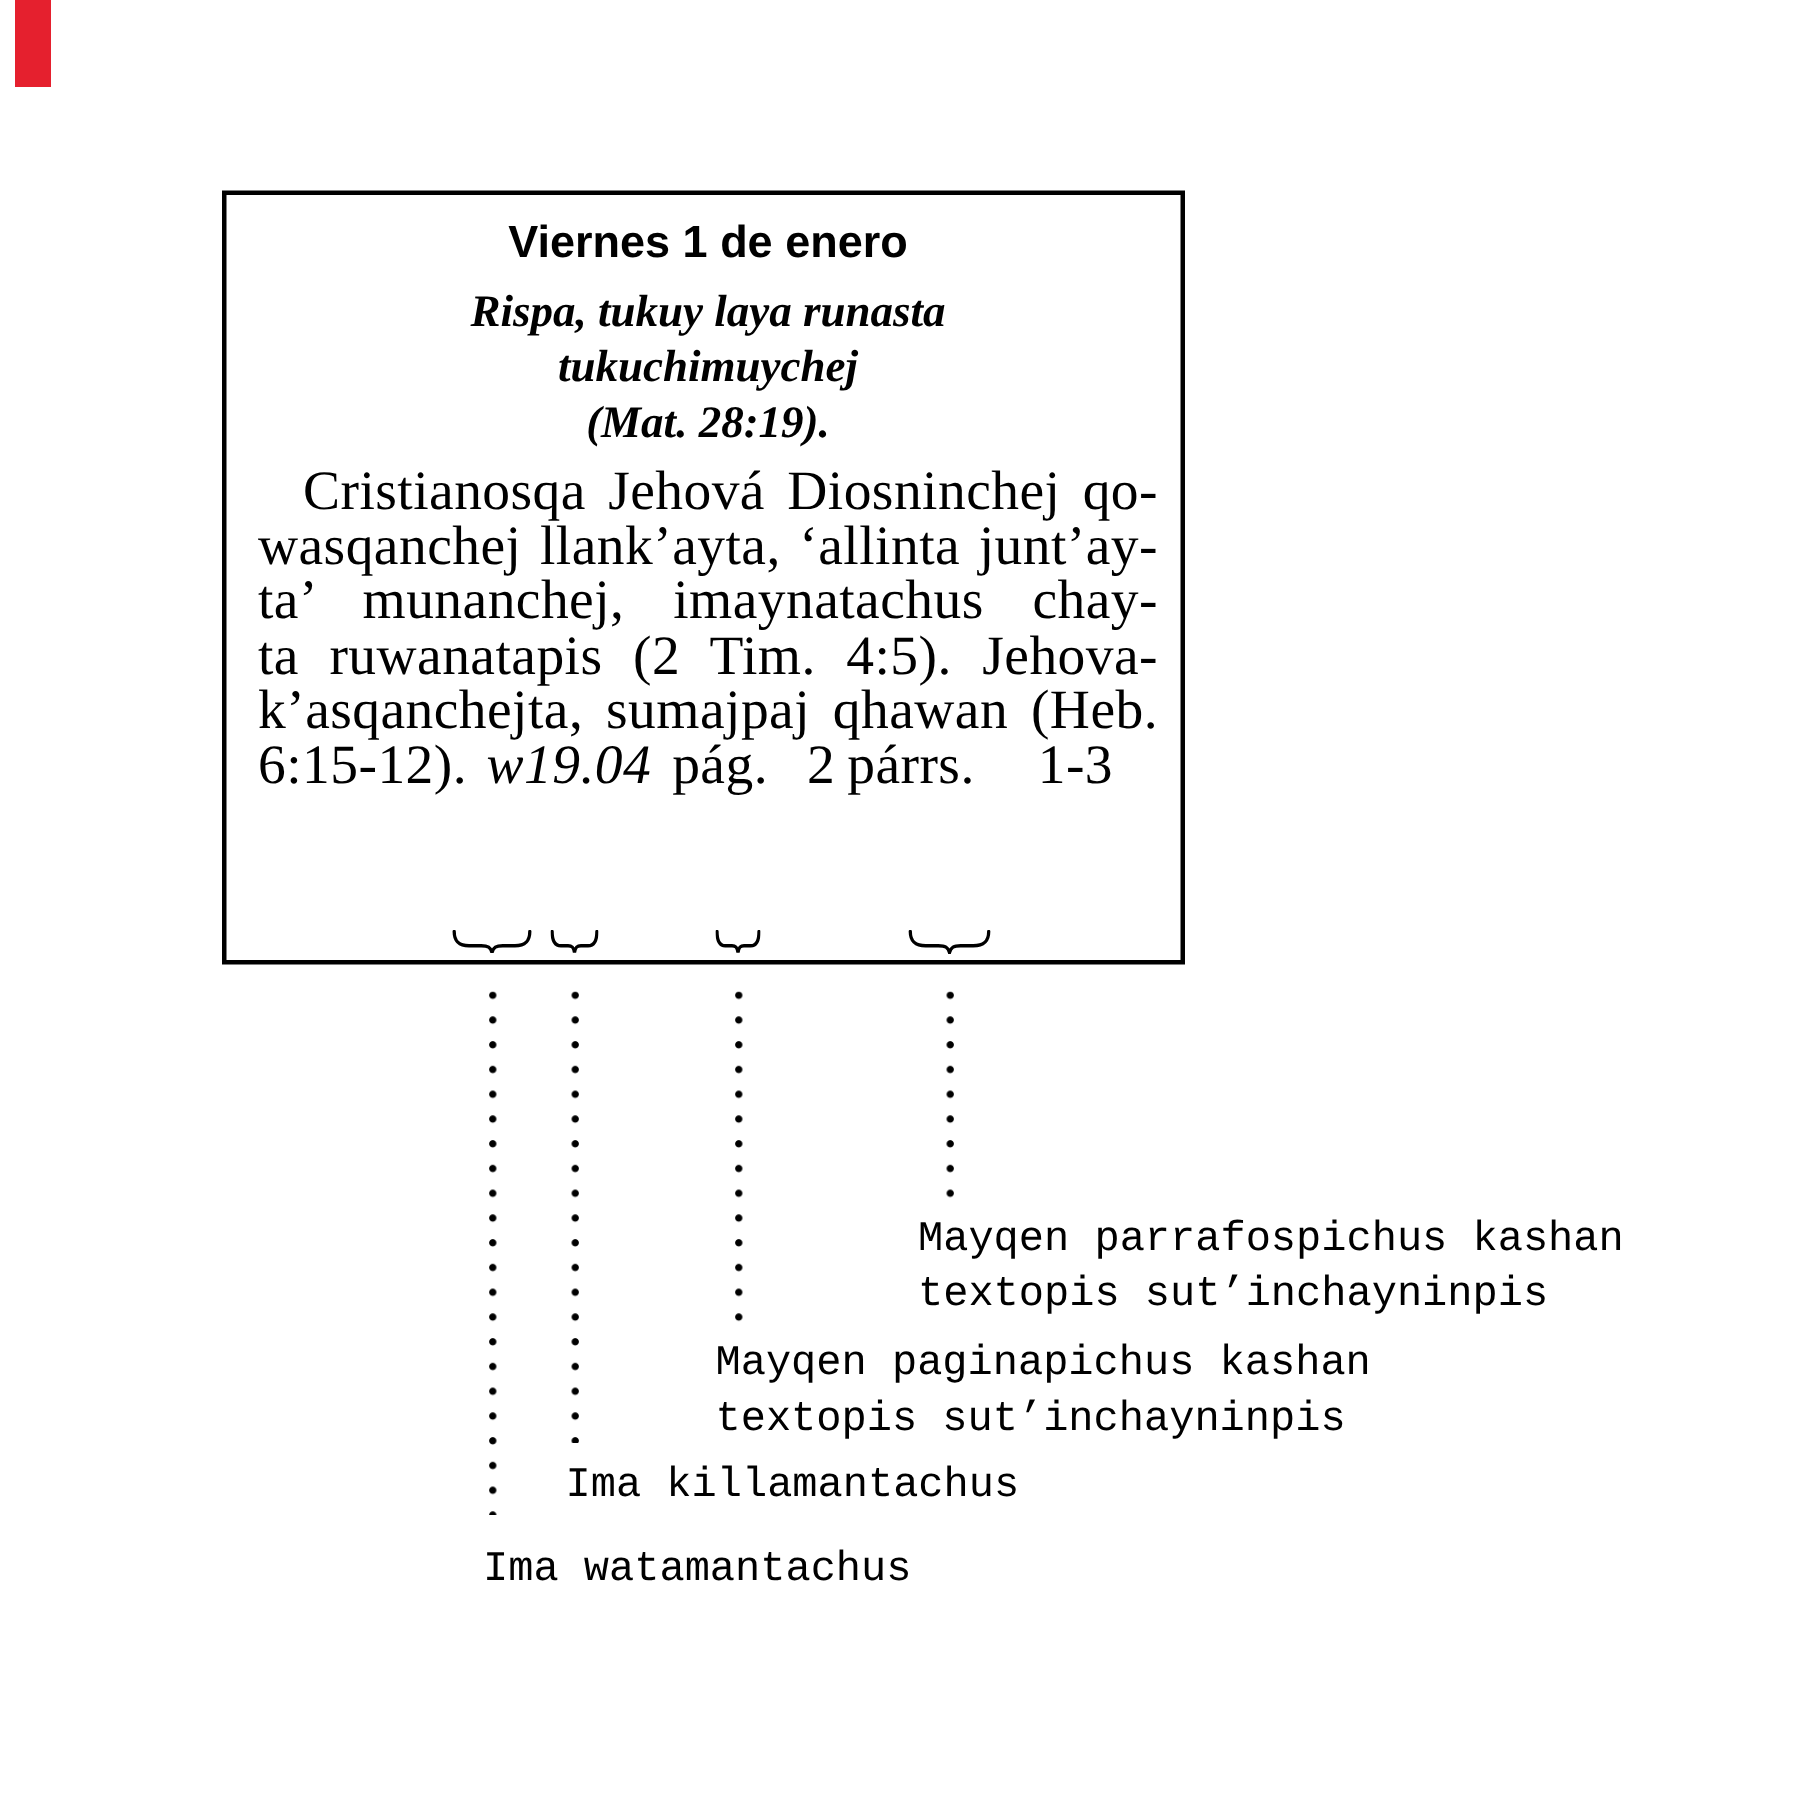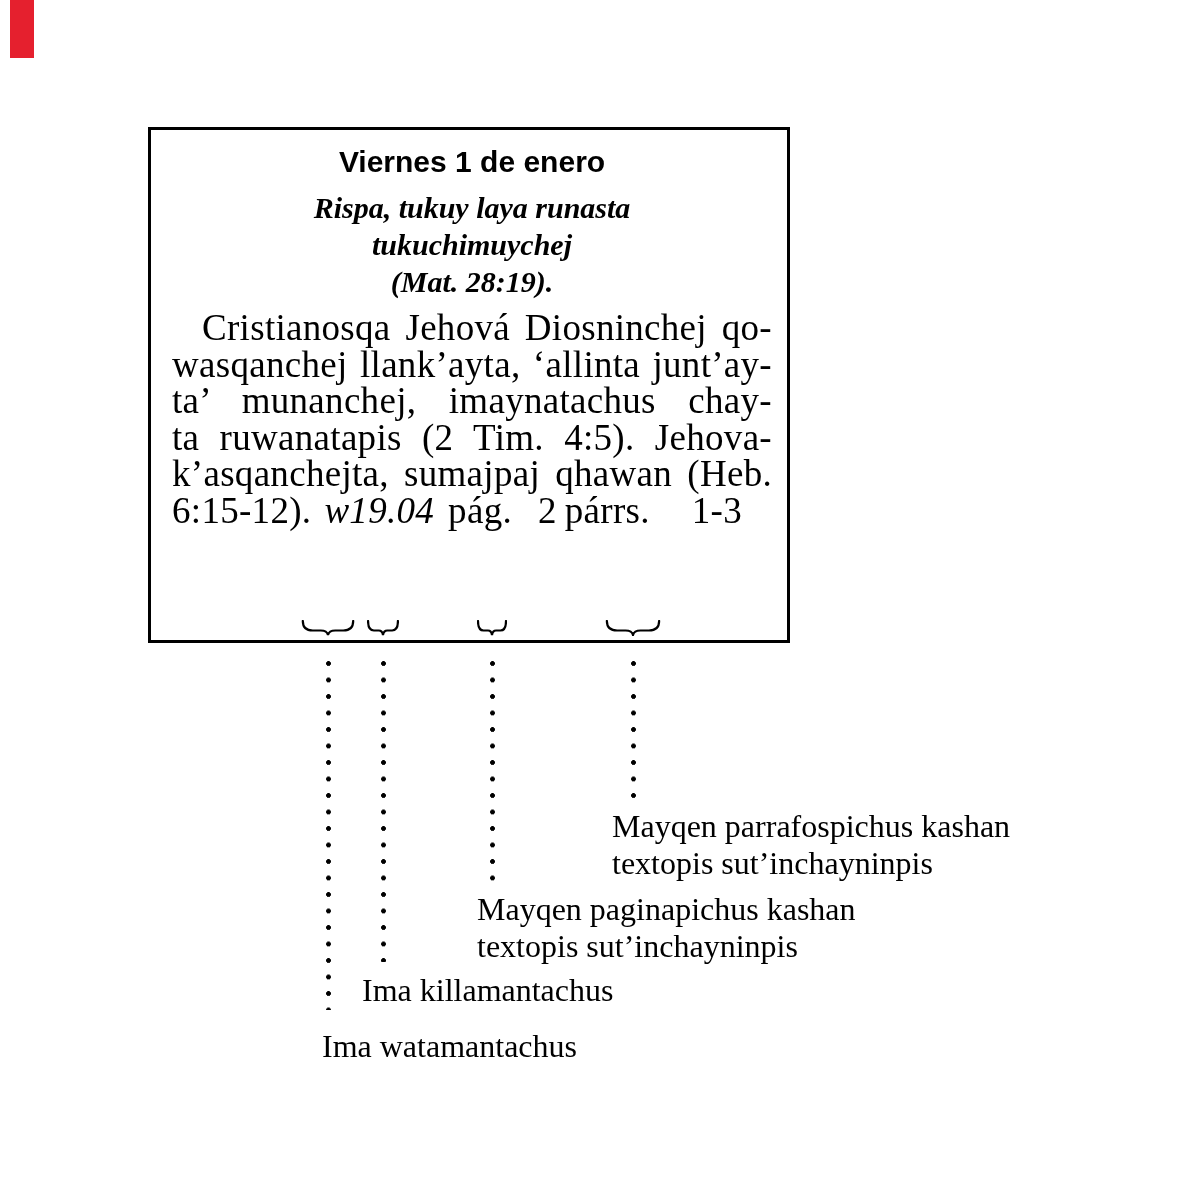--- a/index.html
+++ b/index.html
@@ -42,26 +42,26 @@
     background-image:radial-gradient(circle at 2.5px 2.5px,#000 2.1px,transparent 2.7px);
     background-size:5px 16.5px;background-repeat:repeat-y;
   }
   .dl-year{left:326px;height:349px;}
   .dl-month{left:381px;height:301px;}
   .dl-page{left:490px;height:223px;}
   .dl-paragraphs{left:631px;height:139px;}
 
   
   .note{
-    position:absolute;font-family:Liberation Serif, serif;
-    font-size:32px;line-height:37px;white-space:nowrap;
+    position:absolute;font-family:Liberation Mono, monospace;
+    font-size:28px;line-height:37px;white-space:nowrap;
   }
   .note-paragraphs{left:612px;top:808px;}
   .note-page{left:477px;top:891px;}
-  .note-month{left:362px;top:972px;}
+  .note-month{left:377px;top:972px;}
   .note-year{left:322px;top:1028px;text-align:center;}
 </style>
 </head>
 <body>
 
 <div class="canvas">
 
   <div class="red-marker"></div>
 
   <div class="card">

